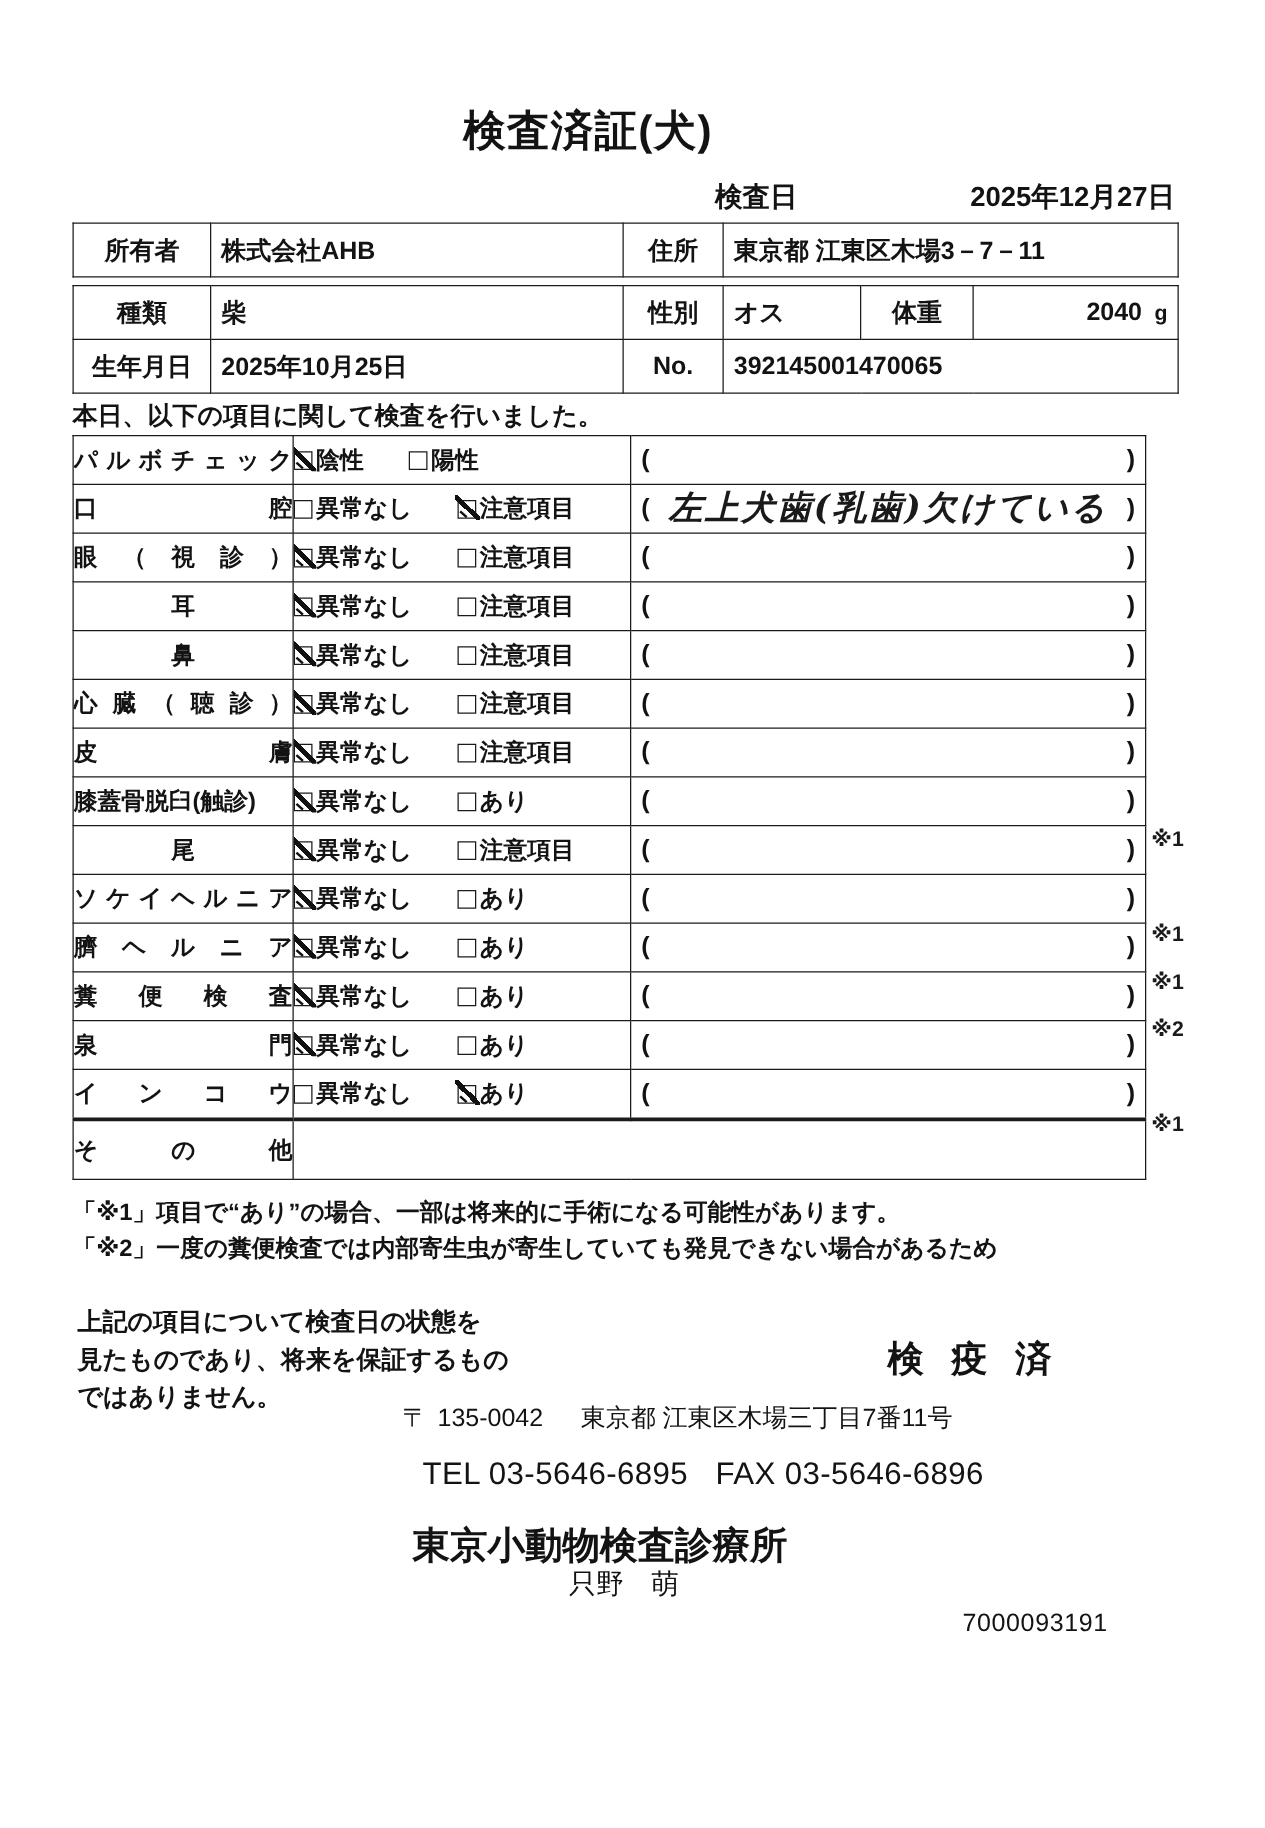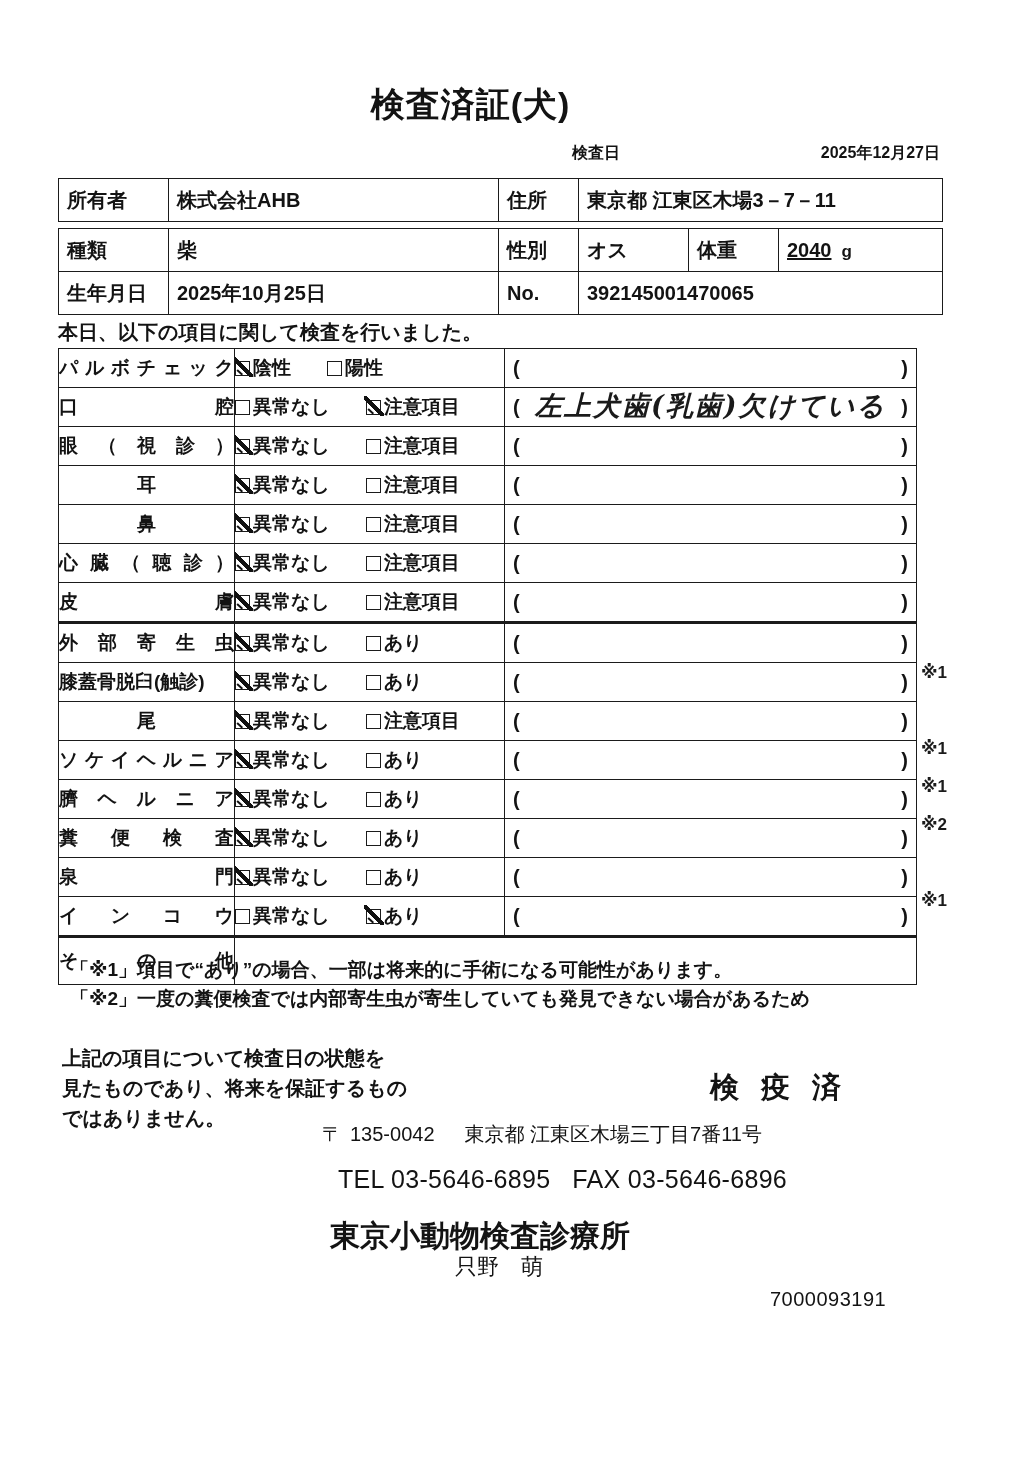--- a/index.html
+++ b/index.html
@@ -33,21 +33,21 @@
     font-weight: 700;
     letter-spacing: 1px;
   }
 
   
   #exam-date-row {
     position: absolute;
     left: 560px; top: 143px;
     width: 380px;
     height: 26px;
-    font-size: 16px;
+    font-size: 22px;
     font-weight: 700;
   }
   #exam-date-row .lbl { position: absolute; left: 12px; top: 0; }
   #exam-date-row .val { position: absolute; right: 0px; top: 0; }
 
   
   .tbl {
     position: absolute;
     border-collapse: collapse;
     table-layout: fixed;
@@ -55,23 +55,23 @@
     font-weight: 700;
   }
   .tbl td {
     border: 1.6px solid #1b1b1b;
     padding: 0 8px;
     height: 42px;
     vertical-align: middle;
     white-space: nowrap;
     overflow: hidden;
   }
-  .c-lbl { text-align: left; }
+  .c-lbl { text-align: center; }
   .c-val { text-align: left; }
-  .c-right { text-align: left; text-decoration: underline; }
+  .c-right { text-align: right; }
 
   
   #owner-table { left: 58px; top: 178px; width: 884px; }
   
   #animal-table { left: 58px; top: 228px; width: 884px; }
 
   
   #intro-text {
     position: absolute;
     left: 58px; top: 319px;
@@ -191,21 +191,21 @@
     position: absolute;
     left: 921px;
     font-size: 17px;
     font-weight: 700;
     color: #1b1b1b;
   }
 
   
   .footnote {
     position: absolute;
-    left: 70px;
+    left: 58px;
     font-size: 19px;
     font-weight: 700;
     white-space: nowrap;
   }
   #footnote-1 { top: 957px; }
   #footnote-2a { top: 986px; }
   #footnote-2b { top: 1013px; left: 100px; }
 
   
   #disclaimer {
@@ -384,28 +384,20 @@
           </td>
         </tr>
         <tr>
           <td class="item-label">皮　　　　　膚</td>
           <td class="opt-cell"><span class="opt"><span class="cbox checked"></span><span>異常なし</span></span><span class="opt opt-b"><span class="cbox"></span><span>注意項目</span></span></td>
           <td class="note-cell">
             <span class="paren-open">(</span>
             <span class="paren-close">)</span>
           </td>
         </tr>
-        <tr class="thick-top">
-          <td class="item-label">外部寄生虫</td>
-          <td class="opt-cell"><span class="opt"><span class="cbox checked"></span><span>異常なし</span></span><span class="opt opt-b"><span class="cbox"></span><span>あり</span></span></td>
-          <td class="note-cell">
-            <span class="paren-open">(</span>
-            <span class="paren-close">)</span>
-          </td>
-        </tr>
         <tr>
           <td class="item-label lbl-tight">膝蓋骨脱臼(触診)</td>
           <td class="opt-cell"><span class="opt"><span class="cbox checked"></span><span>異常なし</span></span><span class="opt opt-b"><span class="cbox"></span><span>あり</span></span></td>
           <td class="note-cell">
             <span class="paren-open">(</span>
             <span class="paren-close">)</span>
           </td>
         </tr>
         <tr>
           <td class="item-label lbl-center">尾</td>

